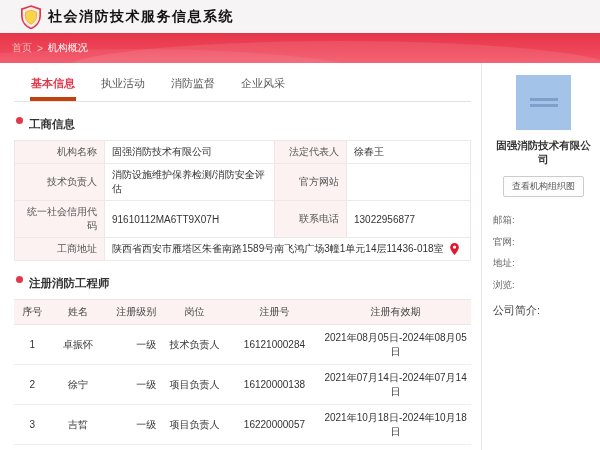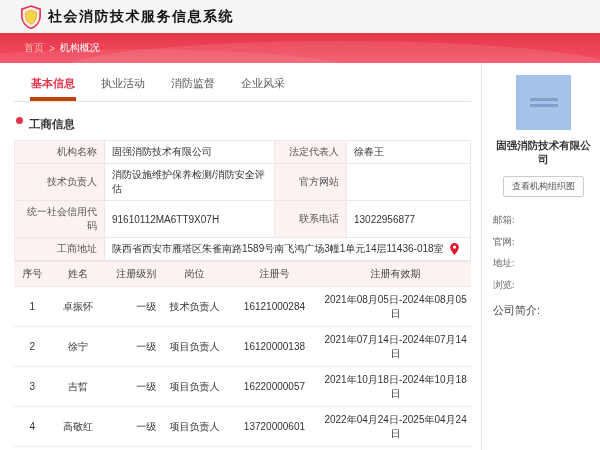--- a/index.html
+++ b/index.html
@@ -7,21 +7,21 @@
     font-family:"Liberation Sans","DejaVu Sans",sans-serif; }
 
   
   .app-header { height:33px; background:#f7f4f5; display:flex; align-items:center;
     padding-left:20px; gap:6px; }
   .logo { width:22px; height:24px; flex:0 0 auto; }
   .app-title { font-size:14px; font-weight:bold; color:#141414; letter-spacing:1.5px; }
 
   
   .banner { height:30px; background:linear-gradient(180deg,#e6364a 0%, #ee4558 60%, #f25266 100%);
-    position:relative; overflow:hidden; display:flex; align-items:center; padding-left:24px; }
+    position:relative; overflow:hidden; display:flex; align-items:center; padding-left:12px; }
   .banner::before { content:""; position:absolute; left:60px; bottom:-38px; width:560px; height:60px;
     border-radius:50%; background:rgba(255,255,255,0.10); }
   .banner::after { content:""; position:absolute; left:-120px; bottom:-46px; width:500px; height:60px;
     border-radius:50%; background:rgba(255,255,255,0.07); }
   .crumbs { position:relative; z-index:2; font-size:10px; color:rgba(255,235,235,0.75); display:flex; gap:5px; align-items:center;}
   .crumbs .cur { color:#fff; }
   .crumbs a { color:rgba(255,225,225,0.72); text-decoration:none; cursor:pointer; }
 
   
   .content { display:flex; height:387px; }
@@ -133,20 +133,24 @@
               <svg class="pin" width="9" height="12" viewBox="0 0 10 14">
                 <path d="M5 0 C2.2 0 0 2.2 0 5 C0 8.7 5 14 5 14 C5 14 10 8.7 10 5 C10 2.2 7.8 0 5 0 Z" fill="#e2172d"></path>
                 <circle cx="5" cy="4.8" r="1.9" fill="#fff"></circle>
               </svg>
             </span>
           </td>
         </tr>
       </tbody>
     </table>
 
+    <div class="sec-title">
+      <span class="dot"></span>
+      <span>注册消防工程师</span>
+    </div>
     <table class="grid eng">
       <thead>
           <tr>
             <th>序号</th>
             <th>姓名</th>
             <th>注册级别</th>
             <th>岗位</th>
             <th>注册号</th>
             <th>注册有效期</th>
           </tr>

